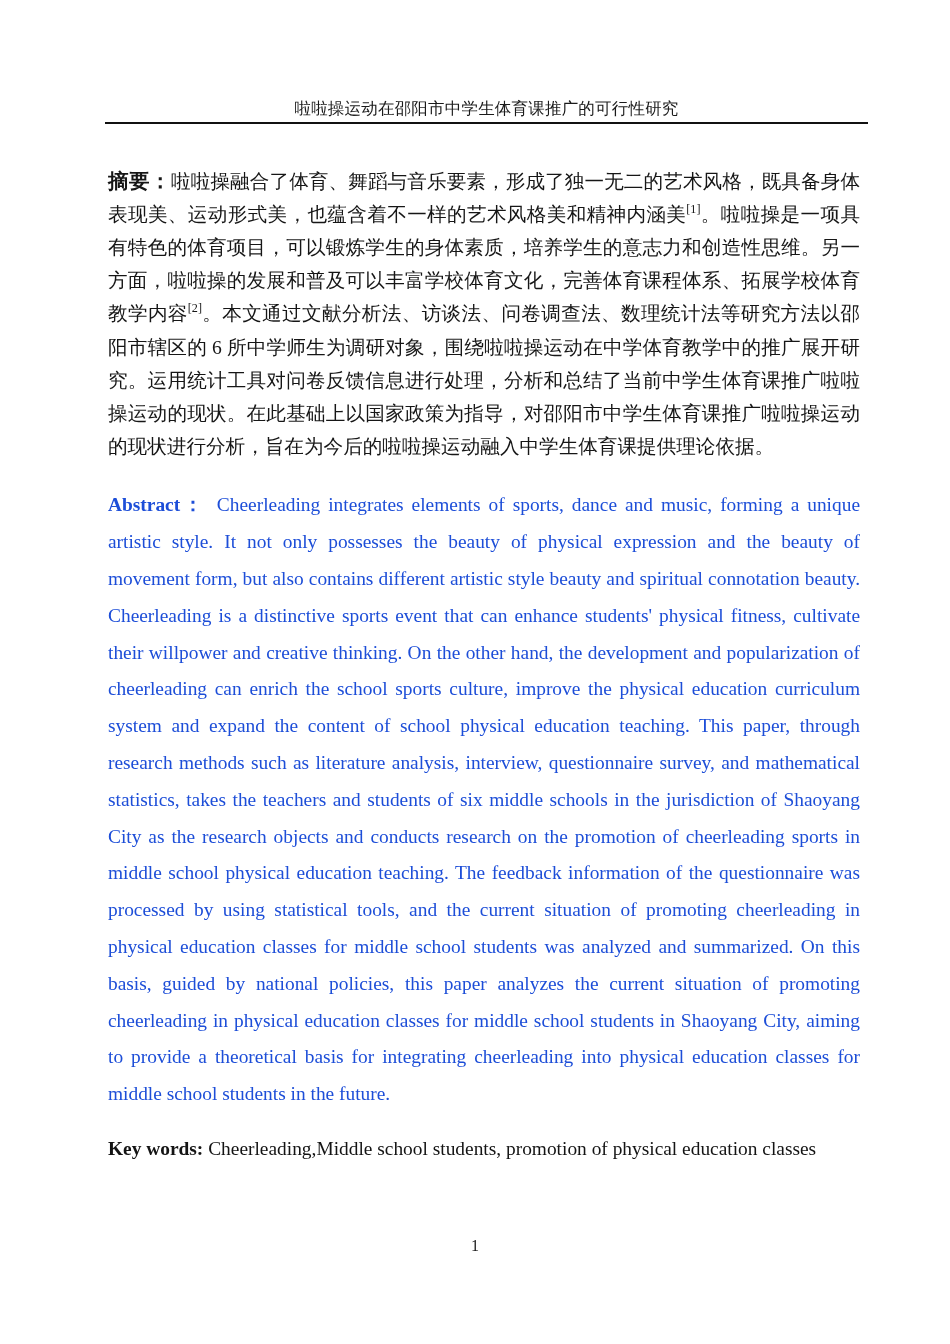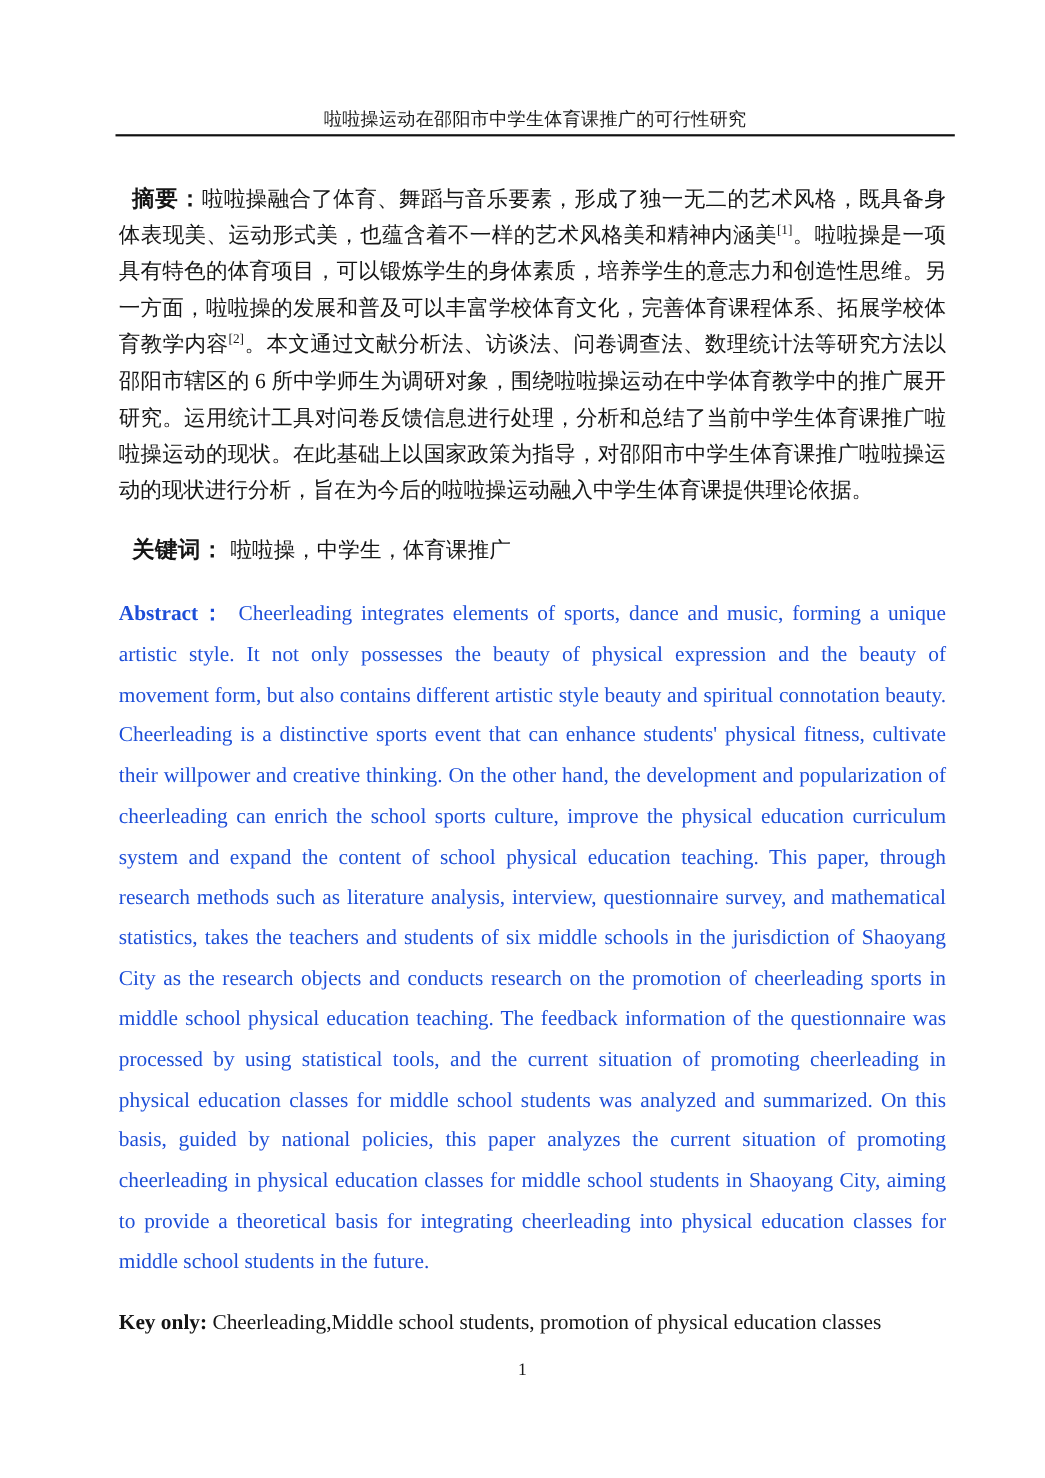--- a/index.html
+++ b/index.html
@@ -63,21 +63,20 @@
     text-align: justify;
     text-justify: inter-ideograph;
     letter-spacing: 0px;
     color: #161616;
   }
   .cn-label {
     font-weight: bold;
     font-size: 20.5px;
     font-family: "Liberation Sans", "DejaVu Sans", sans-serif;
     letter-spacing: 0.4px;
-    margin-left: 12px;
   }
   .cn-body {
     font-family: "Liberation Serif", "DejaVu Serif", serif;
     margin-top: 24px;
   }
   sup.cite {
     font-size: 0.62em;
     vertical-align: super;
     line-height: 0;
     letter-spacing: 0;
@@ -144,23 +143,22 @@
 
   <div class="header">
     <div class="header-title">啦啦操运动在邵阳市中学生体育课推广的可行性研究</div>
     <div class="header-rule"></div>
   </div>
 
   <div class="content">
 
     <p class="cn-block"><span class="cn-label">摘要：</span><span class="cn-body">啦啦操融合了体育、舞蹈与音乐要素，形成了独一无二的艺术风格，既具备身体表现美、运动形式美，也蕴含着不一样的艺术风格美和精神内涵美</span><sup class="cite">[1]</sup><span class="cn-body">。啦啦操是一项具有特色的体育项目，可以锻炼学生的身体素质，培养学生的意志力和创造性思维。另一方面，啦啦操的发展和普及可以丰富学校体育文化，完善体育课程体系、拓展学校体育教学内容</span><sup class="cite">[2]</sup><span class="cn-body">。本文通过文献分析法、访谈法、问卷调查法、数理统计法等研究方法以邵阳市辖区的 6 所中学师生为调研对象，围绕啦啦操运动在中学体育教学中的推广展开研究。运用统计工具对问卷反馈信息进行处理，分析和总结了当前中学生体育课推广啦啦操运动的现状。在此基础上以国家政策为指导，对邵阳市中学生体育课推广啦啦操运动的现状进行分析，旨在为今后的啦啦操运动融入中学生体育课提供理论依据。</span></p>
 
-    <p class="cn-keywords"><span class="cn-label">关键词：</span><span class="kw-sep"></span><span class="cn-body">啦啦操，中学生，体育课推广</span></p>
 
     <p class="en-block"><span class="en-label">Abstract</span><span class="en-colon">：</span><span class="en-lead-space"></span><span>Cheerleading integrates elements of sports, dance and music, forming a unique artistic style. It not only possesses the beauty of physical expression and the beauty of movement form, but also contains different artistic style beauty and spiritual connotation beauty. Cheerleading is a distinctive sports event that can enhance students' physical fitness, cultivate their willpower and creative thinking. On the other hand, the development and popularization of cheerleading can enrich the school sports culture, improve the physical education curriculum system and expand the content of school physical education teaching. This paper, through research methods such as literature analysis, interview, questionnaire survey, and mathematical statistics, takes the teachers and students of six middle schools in the jurisdiction of Shaoyang City as the research objects and conducts research on the promotion of cheerleading sports in middle school physical education teaching. The feedback information of the questionnaire was processed by using statistical tools, and the current situation of promoting cheerleading in physical education classes for middle school students was analyzed and summarized. On this basis, guided by national policies, this paper analyzes the current situation of promoting cheerleading in physical education classes for middle school students in Shaoyang City, aiming to provide a theoretical basis for integrating cheerleading into physical education classes for middle school students in the future.</span></p>
 
-    <p class="en-keywords"><span class="en-label">Key only:</span>&nbsp;<span>Cheerleading,Middle school students, promotion of physical education classes</span></p>
+    <p class="en-keywords"><span class="en-label">Key words:</span>&nbsp;<span>Cheerleading,Middle school students, promotion of physical education classes</span></p>
 
   </div>
 
   <div class="page-number">1</div>
 
 </div>
 
 </body></html>

